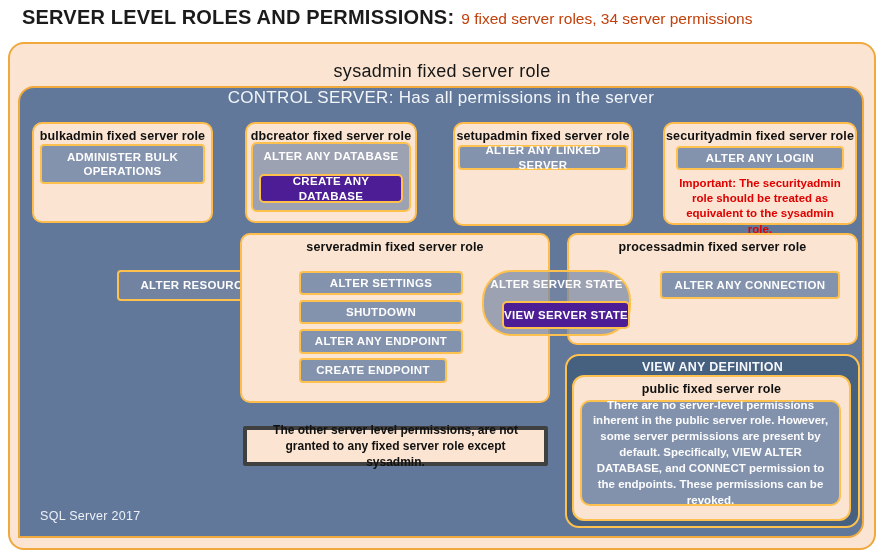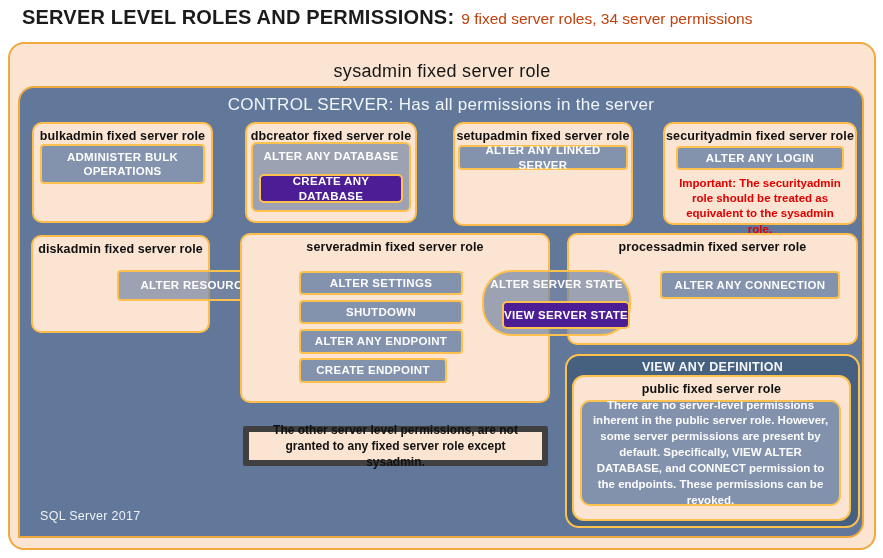--- a/index.html
+++ b/index.html
@@ -15,21 +15,21 @@
   .sysadmin{
     left:8px;top:42px;width:868px;height:508px;background:#FBE5D2;
     border:2px solid #EFA93D;border-radius:16px;
   }
   .sysadmin-label{text-align:center;font-size:18px;color:#161616;padding-top:17px;letter-spacing:.3px;}
 
   .control{
     left:18px;top:86px;width:846px;height:452px;background:#61789B;
     border:2px solid #EFA93D;border-radius:16px 16px 16px 0;
   }
-  .control-label{text-align:center;font-size:17px;color:#F2F5F9;padding-top:7px;letter-spacing:.3px;}
+  .control-label{text-align:center;font-size:17px;color:#F2F5F9;letter-spacing:.3px;}
   .control-footer{position:absolute;left:20px;bottom:13px;font-size:12.5px;color:#EDF1F6;letter-spacing:.3px;}
 
   .role{
     background:#FBE5D2;border:2px solid #FFBC4A;border-radius:10px;
   }
   .role-title{text-align:center;font-weight:700;font-size:12.5px;color:#101010;padding-top:5px;letter-spacing:.1px;}
 
   .perm{
     position:absolute;box-sizing:border-box;background:#8392AD;border:2px solid #FFC14D;border-radius:4px;
     color:#FDFDFD;font-weight:700;font-size:11.5px;letter-spacing:.3px;
@@ -40,21 +40,21 @@
     border:2px solid #FFC14D;border-radius:6px;color:#FDFDFD;font-weight:700;font-size:11.5px;letter-spacing:.3px;
   }
   .perm-container .pc-label{text-align:center;padding-top:6px;}
   .perm-dark{background:#4c1d95;border-radius:5px;}
 
   .red-note{
     position:absolute;left:0;right:0;top:52px;padding:0 8px;text-align:center;
     color:#E00000;font-weight:700;font-size:11.5px;line-height:1.32;
   }
   .note-box{
-    position:absolute;box-sizing:border-box;background:#FBE5D2;border:6px solid #404040;border-radius:2px;
+    position:absolute;box-sizing:border-box;background:#FBE5D2;border:4px solid #404040;border-radius:2px;
     display:flex;align-items:center;justify-content:center;text-align:center;
     color:#111;font-weight:700;font-size:12px;line-height:1.35;padding:2px 10px;
   }
   .vad{
     background:#46607F;border:2px solid #FFC14D;border-radius:14px;
   }
   .vad-label{text-align:center;color:#F5F7FA;font-weight:700;font-size:12.5px;padding-top:4px;letter-spacing:.3px;}
   .public-box{
     position:absolute;box-sizing:border-box;background:#FBE5D2;border:2px solid #FFC14D;border-radius:12px;
   }
@@ -100,23 +100,20 @@
     <div class="role-title">setupadmin fixed server role</div>
     <div class="perm" style="left:3px;top:21px;width:170px;height:25px;">ALTER ANY LINKED SERVER</div>
   </div>
 
   <div class="box role" style="left:663px;top:122px;width:194px;height:103px;">
     <div class="role-title">securityadmin fixed server role</div>
     <div class="perm" style="left:11px;top:22px;width:168px;height:24px;">ALTER ANY LOGIN</div>
     <div class="red-note">Important: The securityadmin role should be treated as equivalent to the sysadmin role.</div>
   </div>
 
-  <div class="box role" style="left:31px;top:235px;width:179px;height:98px;">
-    <div class="role-title">diskadmin fixed server role</div>
-  </div>
   <div class="perm" style="left:117px;top:270px;width:165px;height:31px;background:rgba(120,136,165,0.72);">ALTER RESOURCES</div>
 
   <div class="box role" style="left:240px;top:233px;width:310px;height:170px;">
     <div class="role-title">serveradmin fixed server role</div>
     <div class="perm" style="left:57px;top:36px;width:164px;height:24px;">ALTER SETTINGS</div>
     <div class="perm" style="left:57px;top:65px;width:164px;height:24px;">SHUTDOWN</div>
     <div class="perm" style="left:57px;top:94px;width:164px;height:25px;">ALTER ANY ENDPOINT</div>
     <div class="perm" style="left:57px;top:123px;width:148px;height:25px;">CREATE ENDPOINT</div>
   </div>
 

